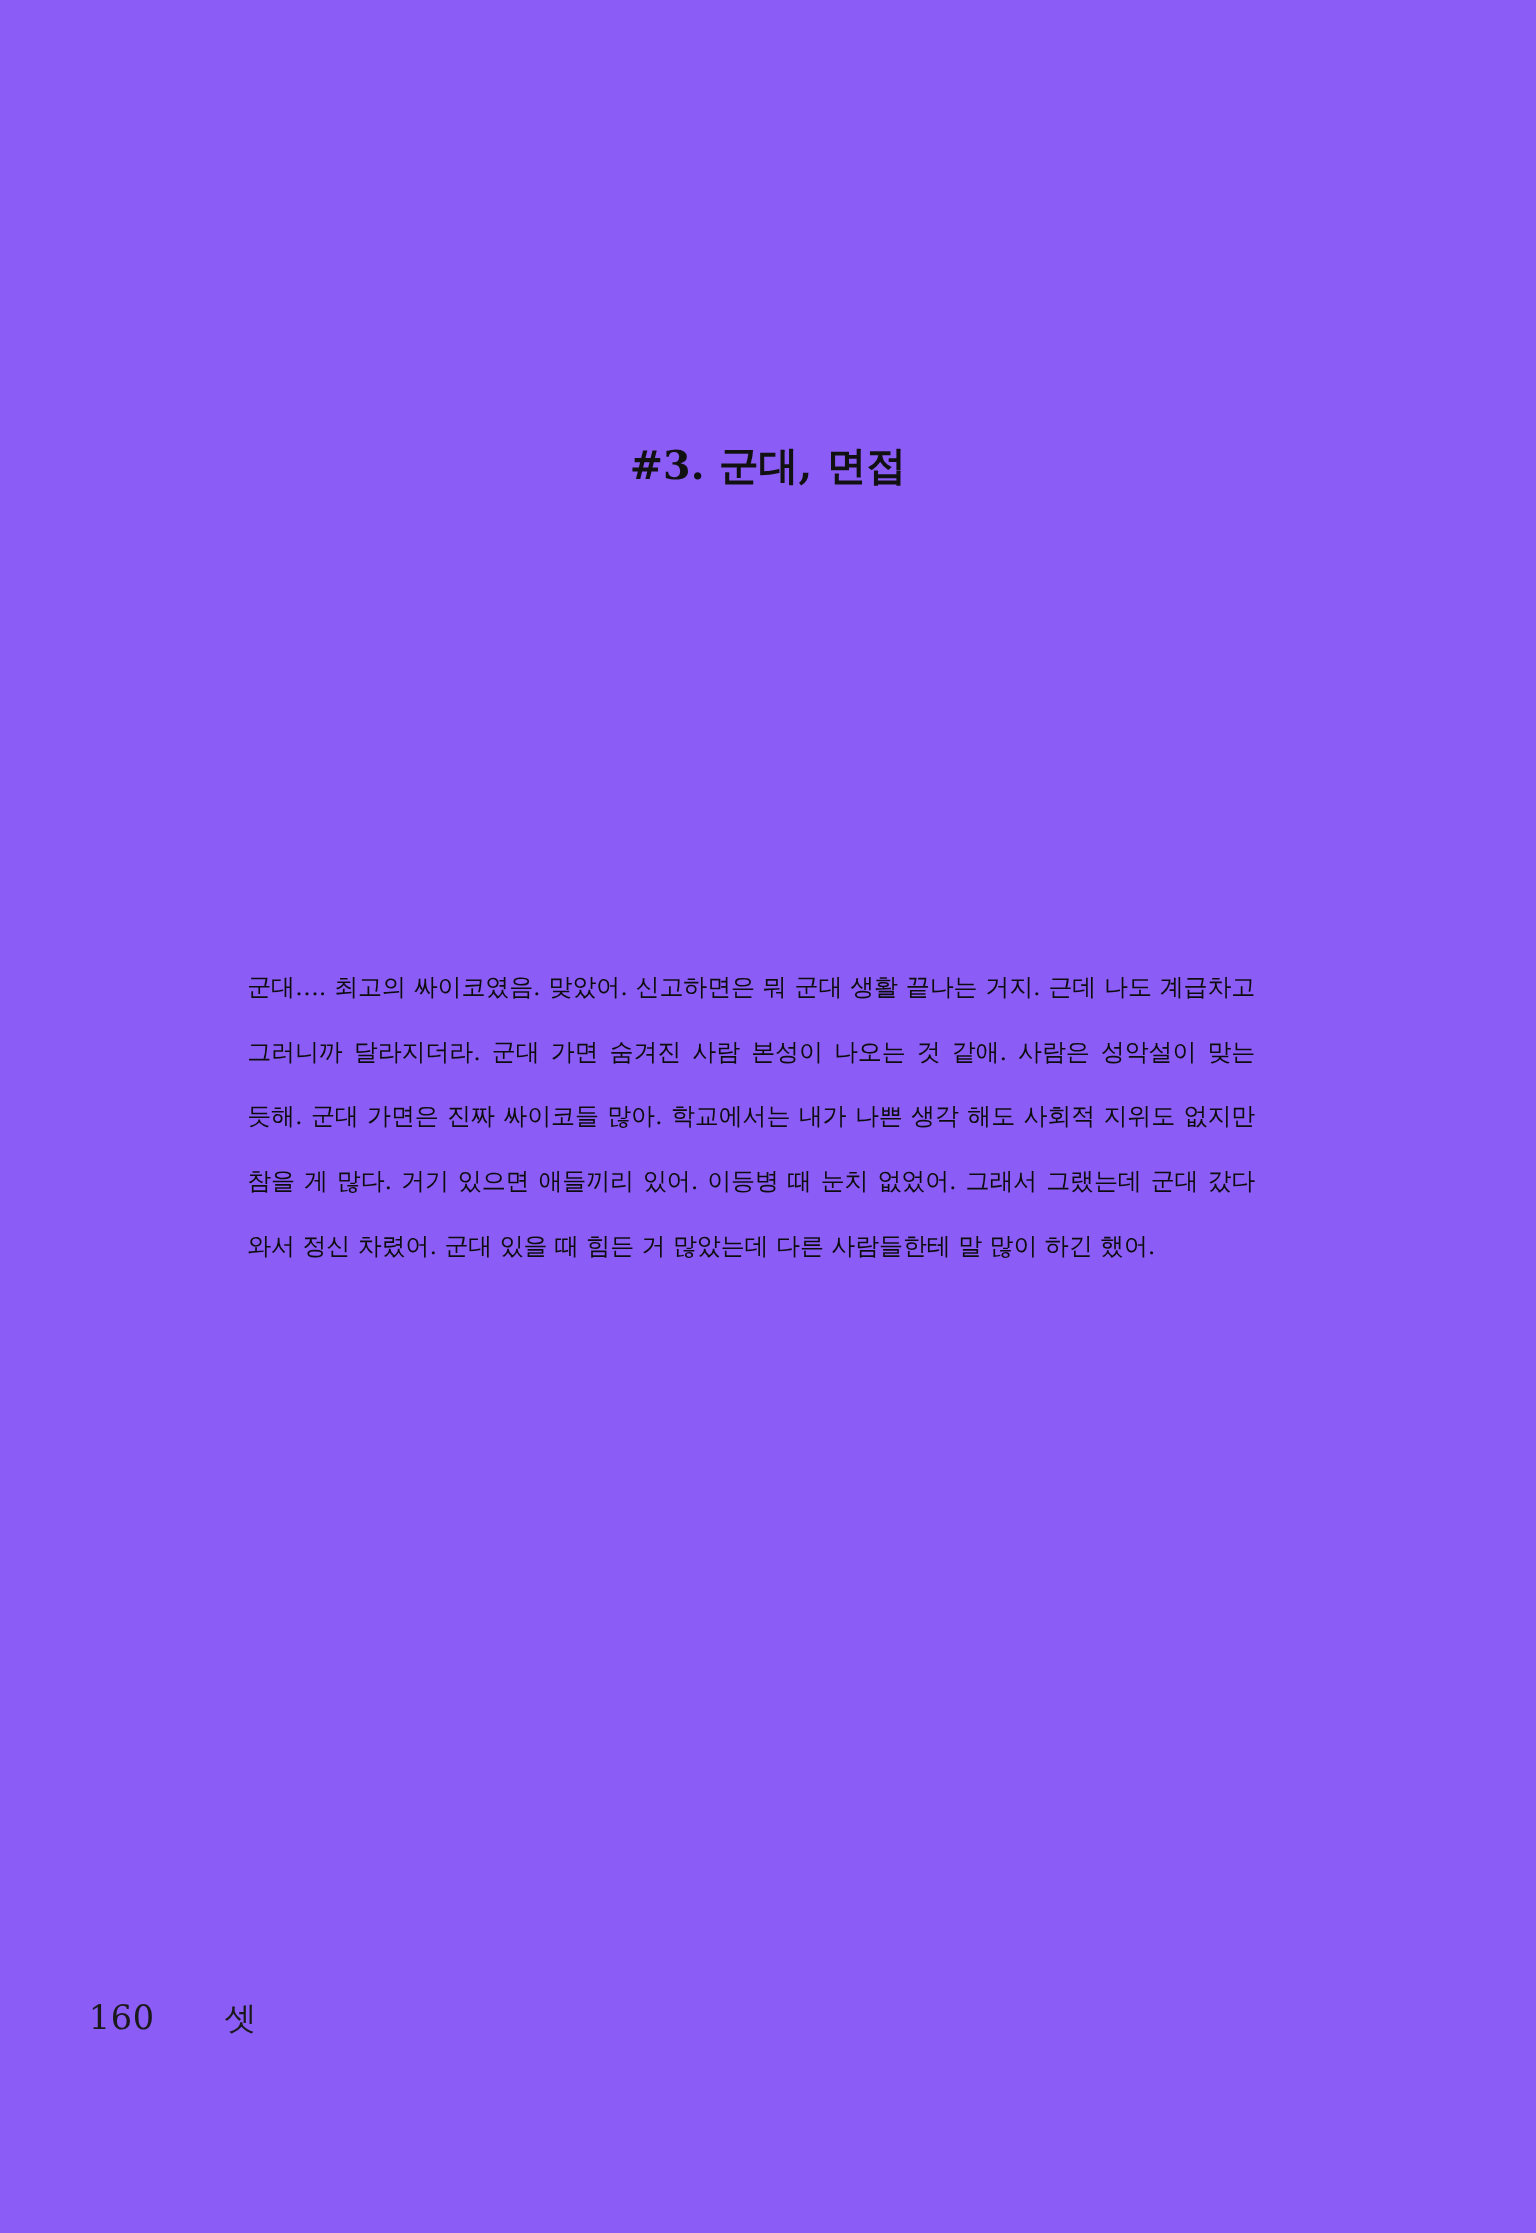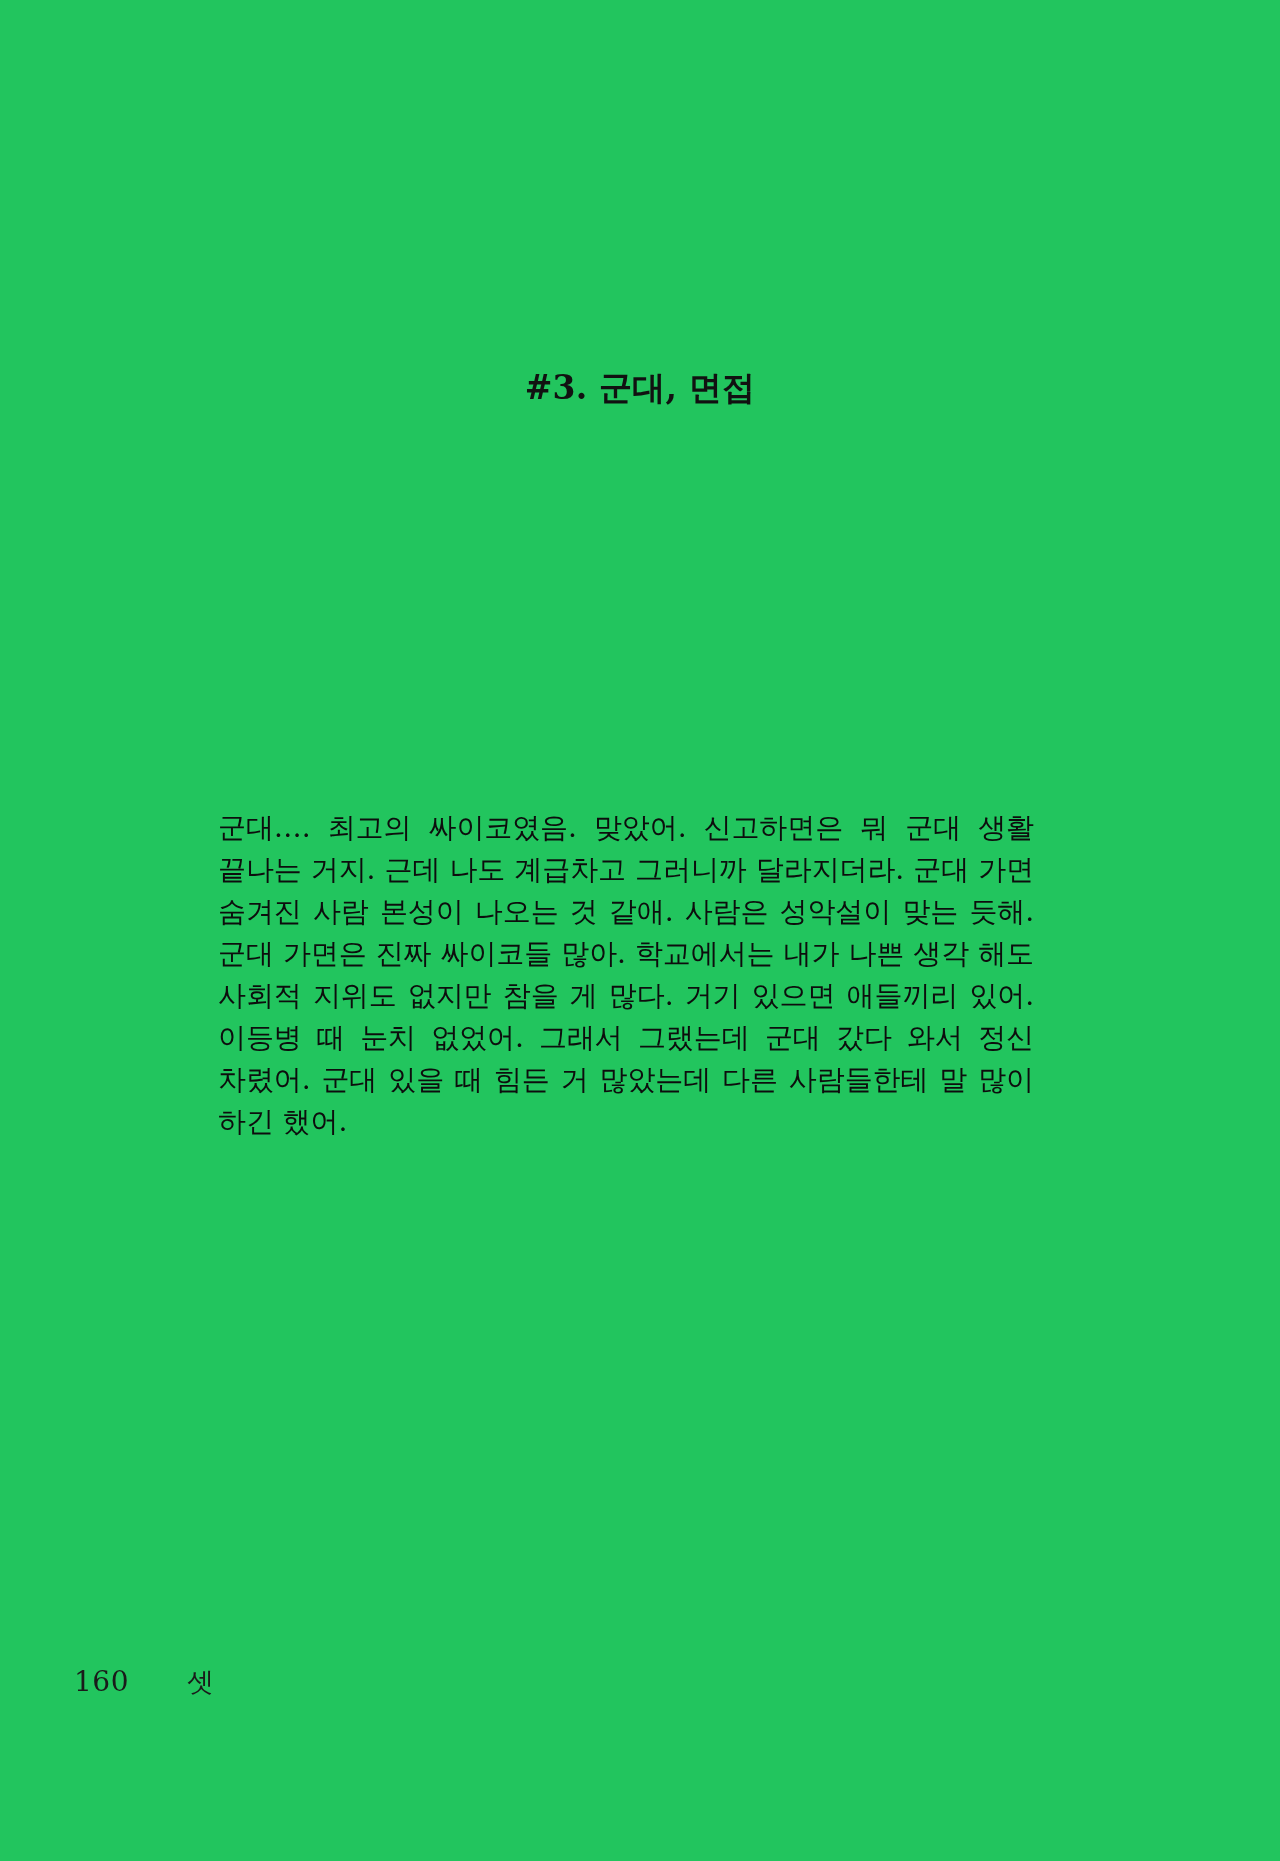--- a/index.html
+++ b/index.html
@@ -5,21 +5,21 @@
   html, body {
     margin: 0;
     padding: 0;
     background: #ffffff;
   }
 
   .page {
     position: relative;
     width: 1280px;
     height: 1861px;
-    background: #22c55e;
+    background: #8b5cf6;
     overflow: hidden;
     font-family: "DejaVu Serif", "Liberation Serif", serif;
     color: #000000;
     -webkit-font-smoothing: antialiased;
   }
 
   
   .chapter-title {
     position: absolute;
     left: 0;
@@ -35,41 +35,41 @@
 
   
   .body-column {
     position: absolute;
     left: 206px;
     top: 795px;
     width: 840px;
   }
 
   .body-paragraph {
-    margin: 12px;
-    font-size: 28px;
-    line-height: 42px;
+    margin: 0;
+    font-size: 20px;
+    line-height: 54px;
     text-align: justify;
     text-justify: inter-character;
     word-break: keep-all;
     letter-spacing: -0.1px;
     color: #0d0d0d;
   }
 
   .body-paragraph + .body-paragraph {
     margin-top: 55px;
   }
 
   
   .page-footer {
     position: absolute;
     left: 74px;
     top: 1668px;
     display: flex;
-    align-items: flex-start;
+    align-items: flex-end;
   }
 
   .footer-page-number {
     font-size: 28px;
     line-height: 1;
     color: #1a1a1a;
     letter-spacing: 0.5px;
   }
 
   .footer-section-label {

